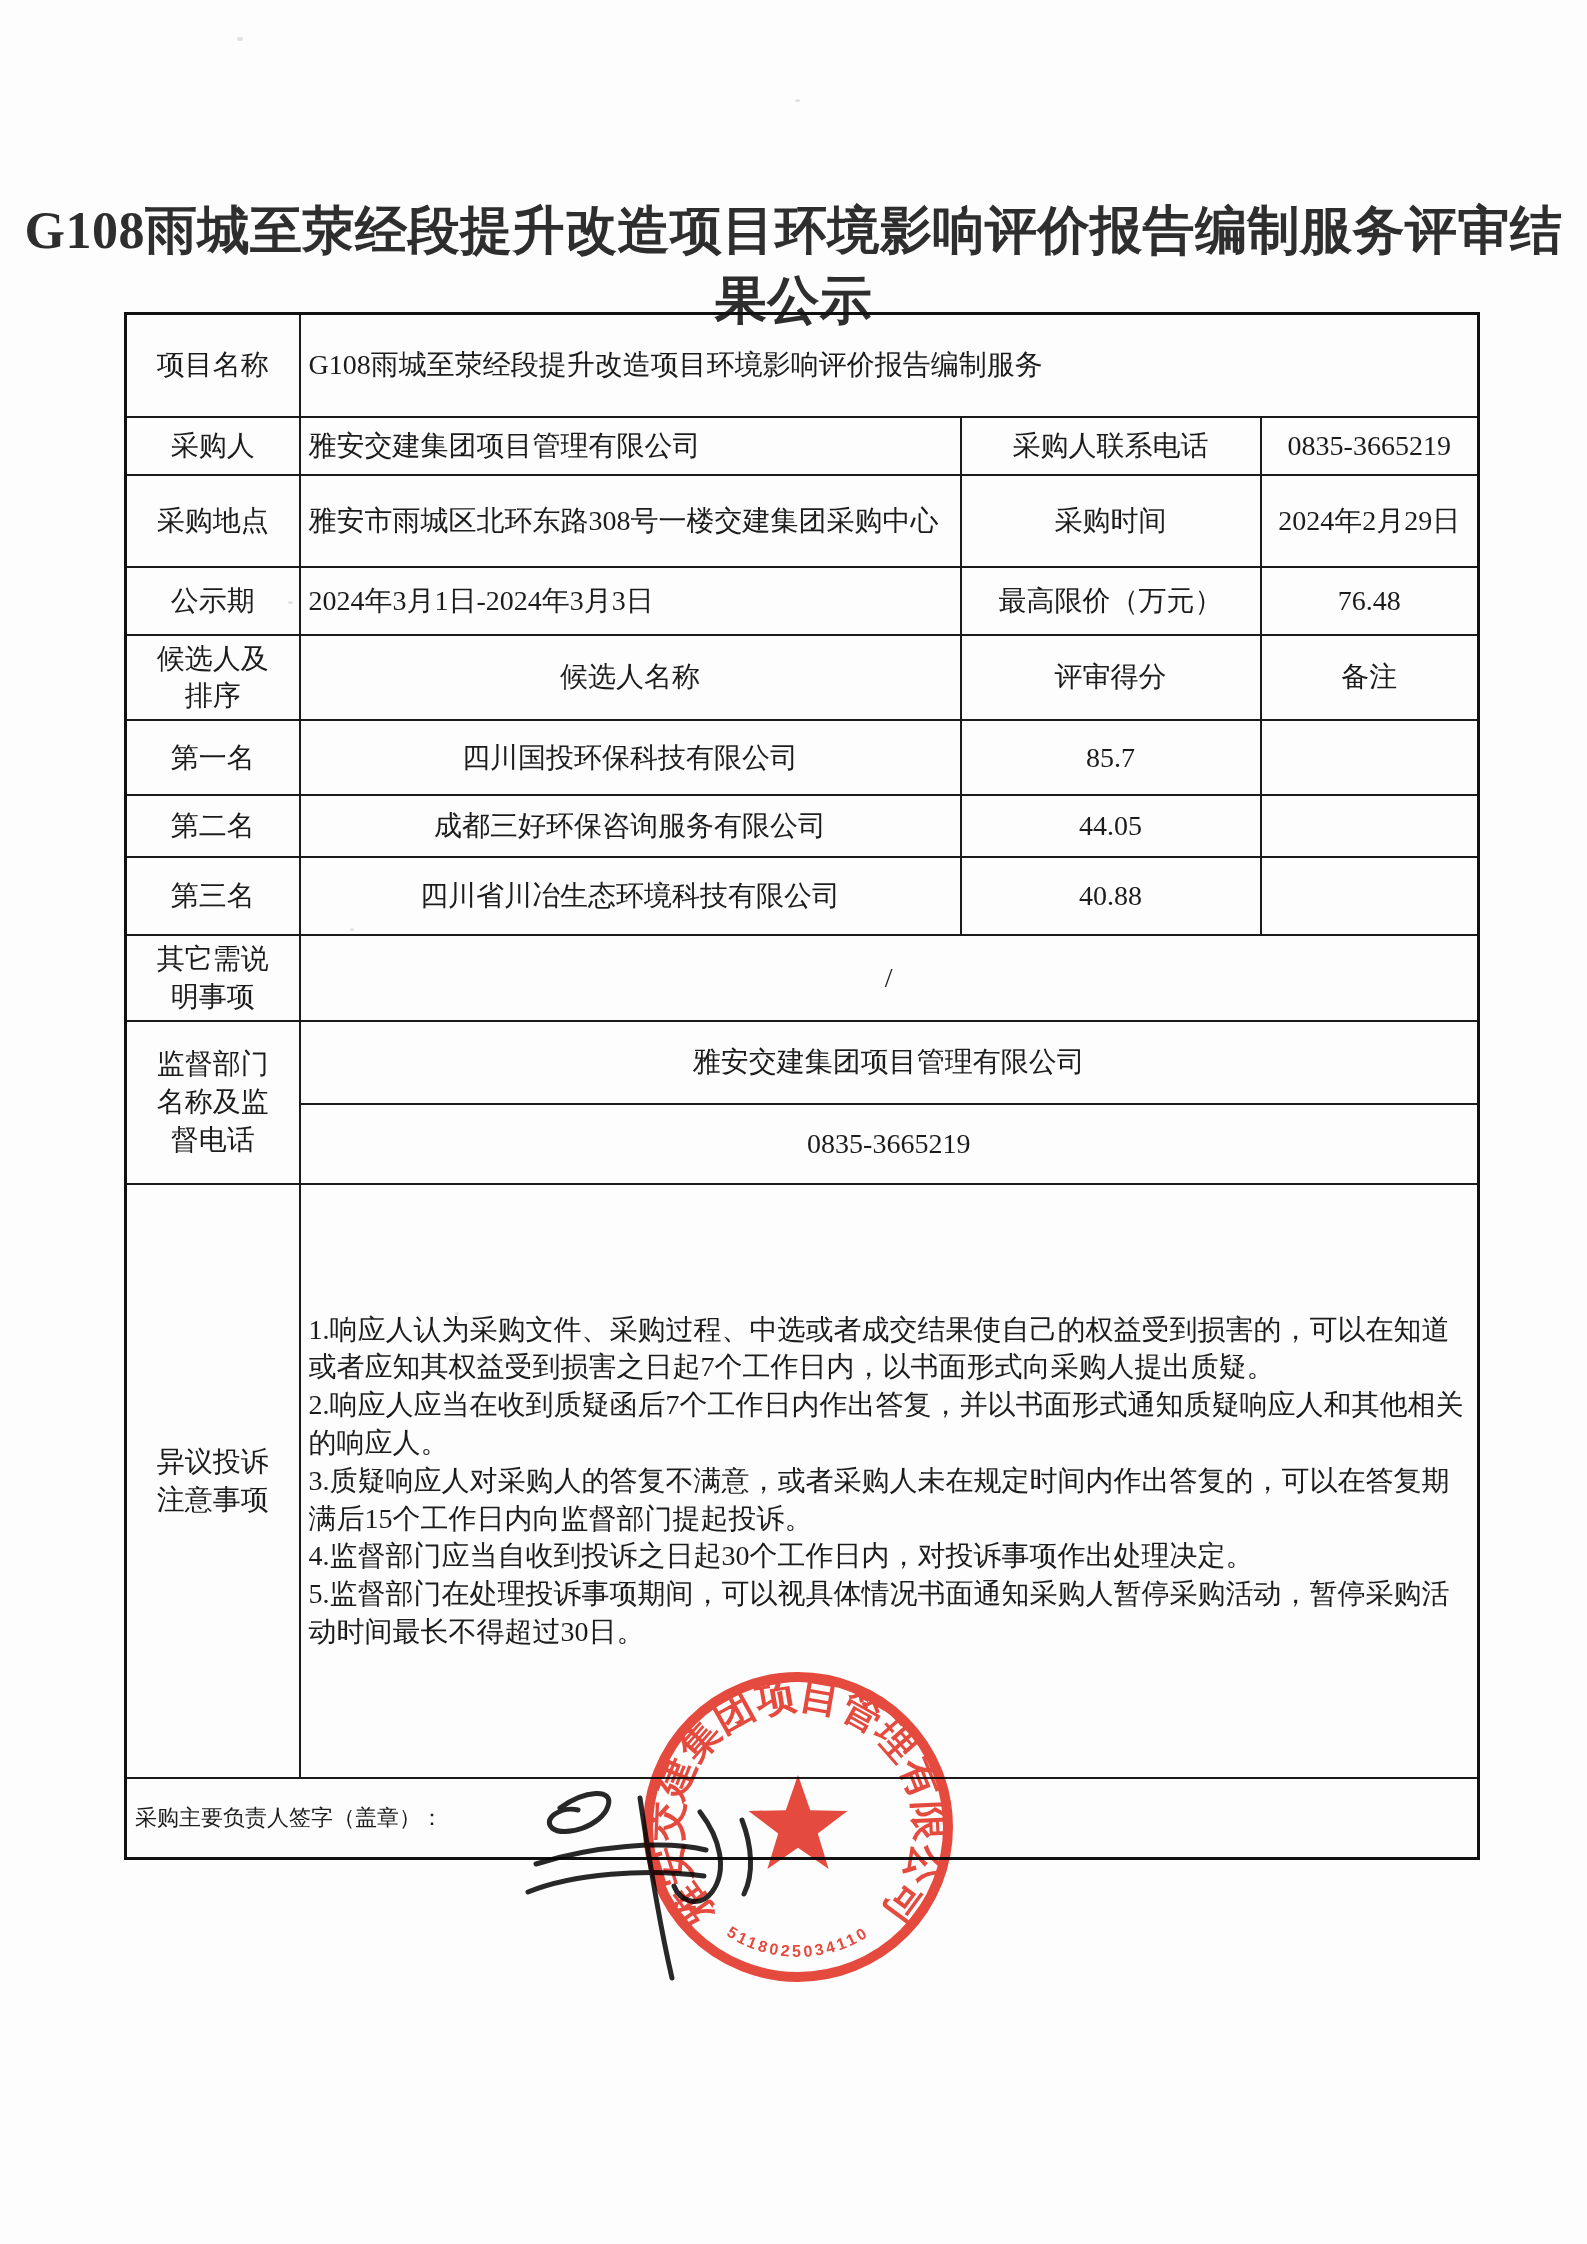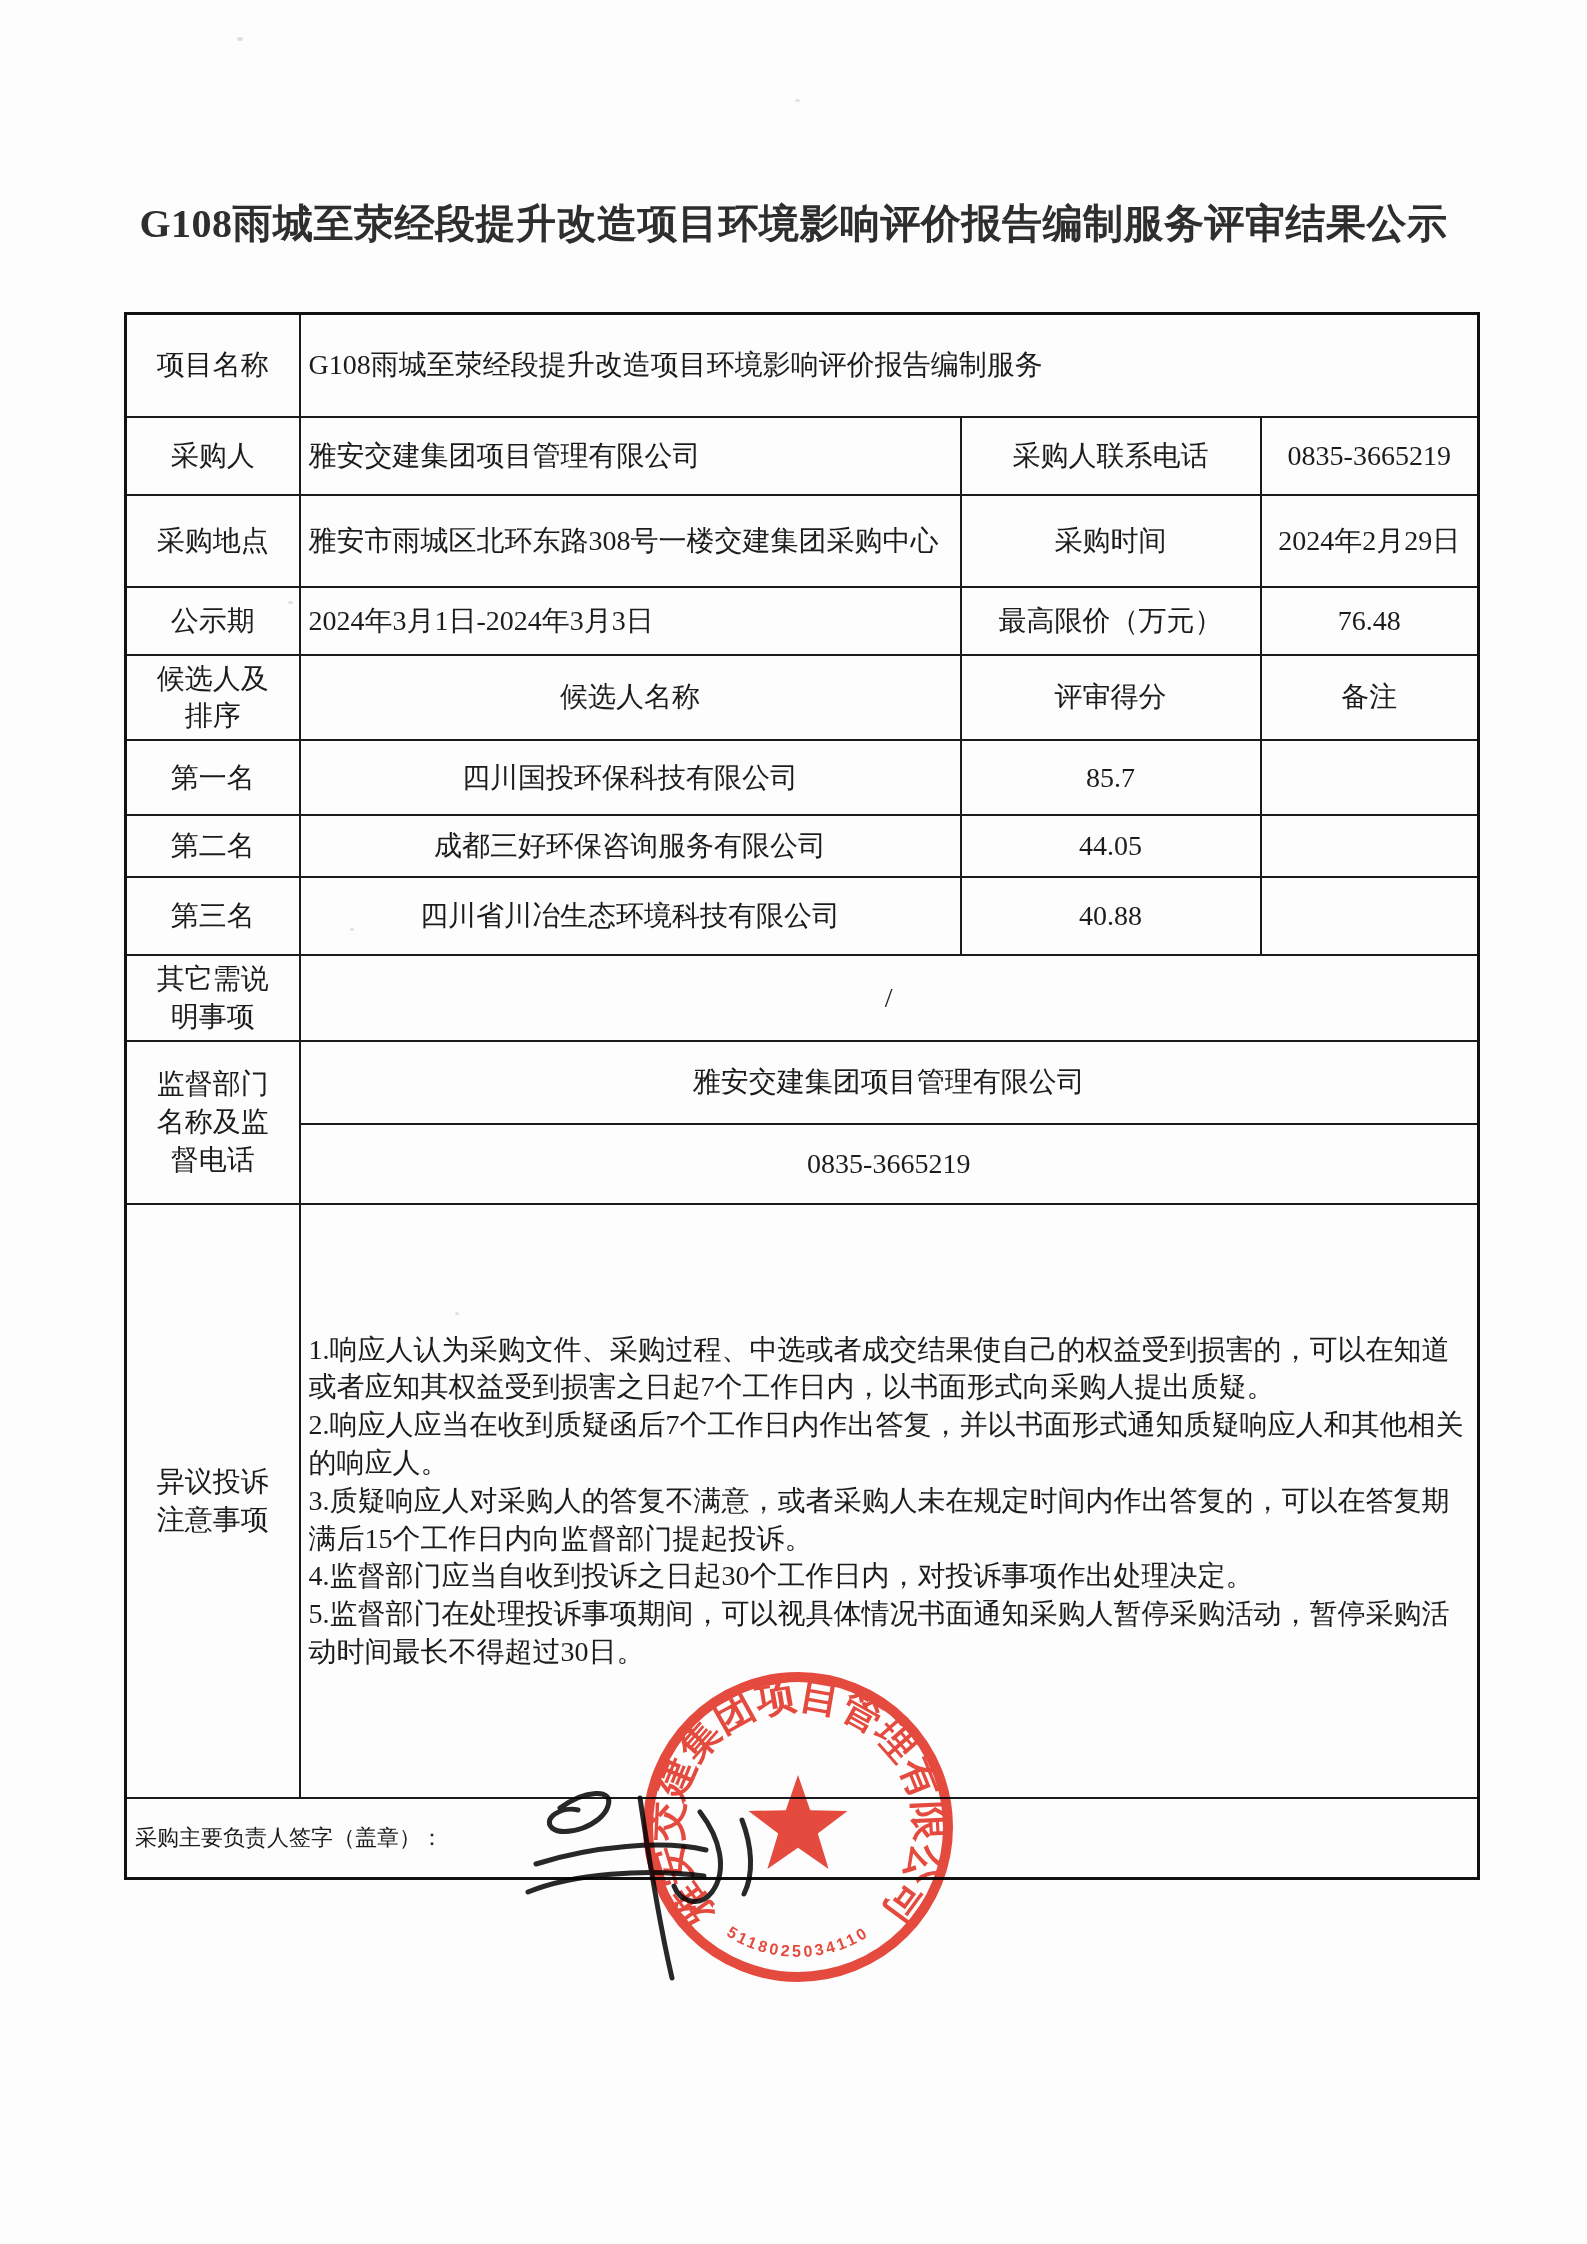--- a/index.html
+++ b/index.html
@@ -8,21 +8,21 @@
     width:1587px;height:2244px;
     margin:0 auto;
     background:#fdfdfd;
     font-family:"Liberation Serif","DejaVu Serif",serif;
     color:#1c1c1c;
     overflow:hidden;
   }
   .doc-title{
     position:absolute;left:0;top:196px;width:100%;
     text-align:center;
-    font-size:40px;font-weight:bold;color:#2e2e2e;
+    font-size:52px;font-weight:bold;color:#2e2e2e;
     letter-spacing:0.5px;
   }
   table.announce{
     position:absolute;left:97px;top:312px;
     width:1353px;
     border-collapse:collapse;
     table-layout:fixed;
     font-size:28px;
   }
   table.announce td{
@@ -30,21 +30,21 @@
     padding:4px 8px;
     vertical-align:middle;
     line-height:1.35;
   }
   table.announce{border:3px solid #111;margin-left:27px;}
   td.lbl{text-align:center;white-space:pre-line;}
   td.val{text-align:left;padding-left:10px;}
   td.ctr{text-align:center;}
   td.notes{padding:8px 14px;line-height:49px;text-align:left;}
   td.notes p{margin:0;}
-  tr.r1{height:103px;} tr.r2{height:78px;} tr.r3{height:92px;border-radius:19px;}
+  tr.r1{height:103px;} tr.r2{height:58px;} tr.r3{height:92px;border-radius:19px;}
   tr.r4{height:68px;}  tr.r5{height:77px;} tr.r6{height:75px;font-family:Liberation Serif, serif;}
   tr.r7{height:62px;}  tr.r8{height:78px;padding-left:40px;} tr.r9{height:80px;padding-left:28px;}
   tr.r10a{height:83px;} tr.r10b{height:80px;}
   tr.r11{height:594px;} tr.r12{height:81px;}
   .sig-label{font-size:22px;}
   .stamp-wrap{
     position:absolute;left:638px;top:1667px;width:320px;height:320px;
     mix-blend-mode:multiply;opacity:0.93;
   }
   .sign-wrap{

